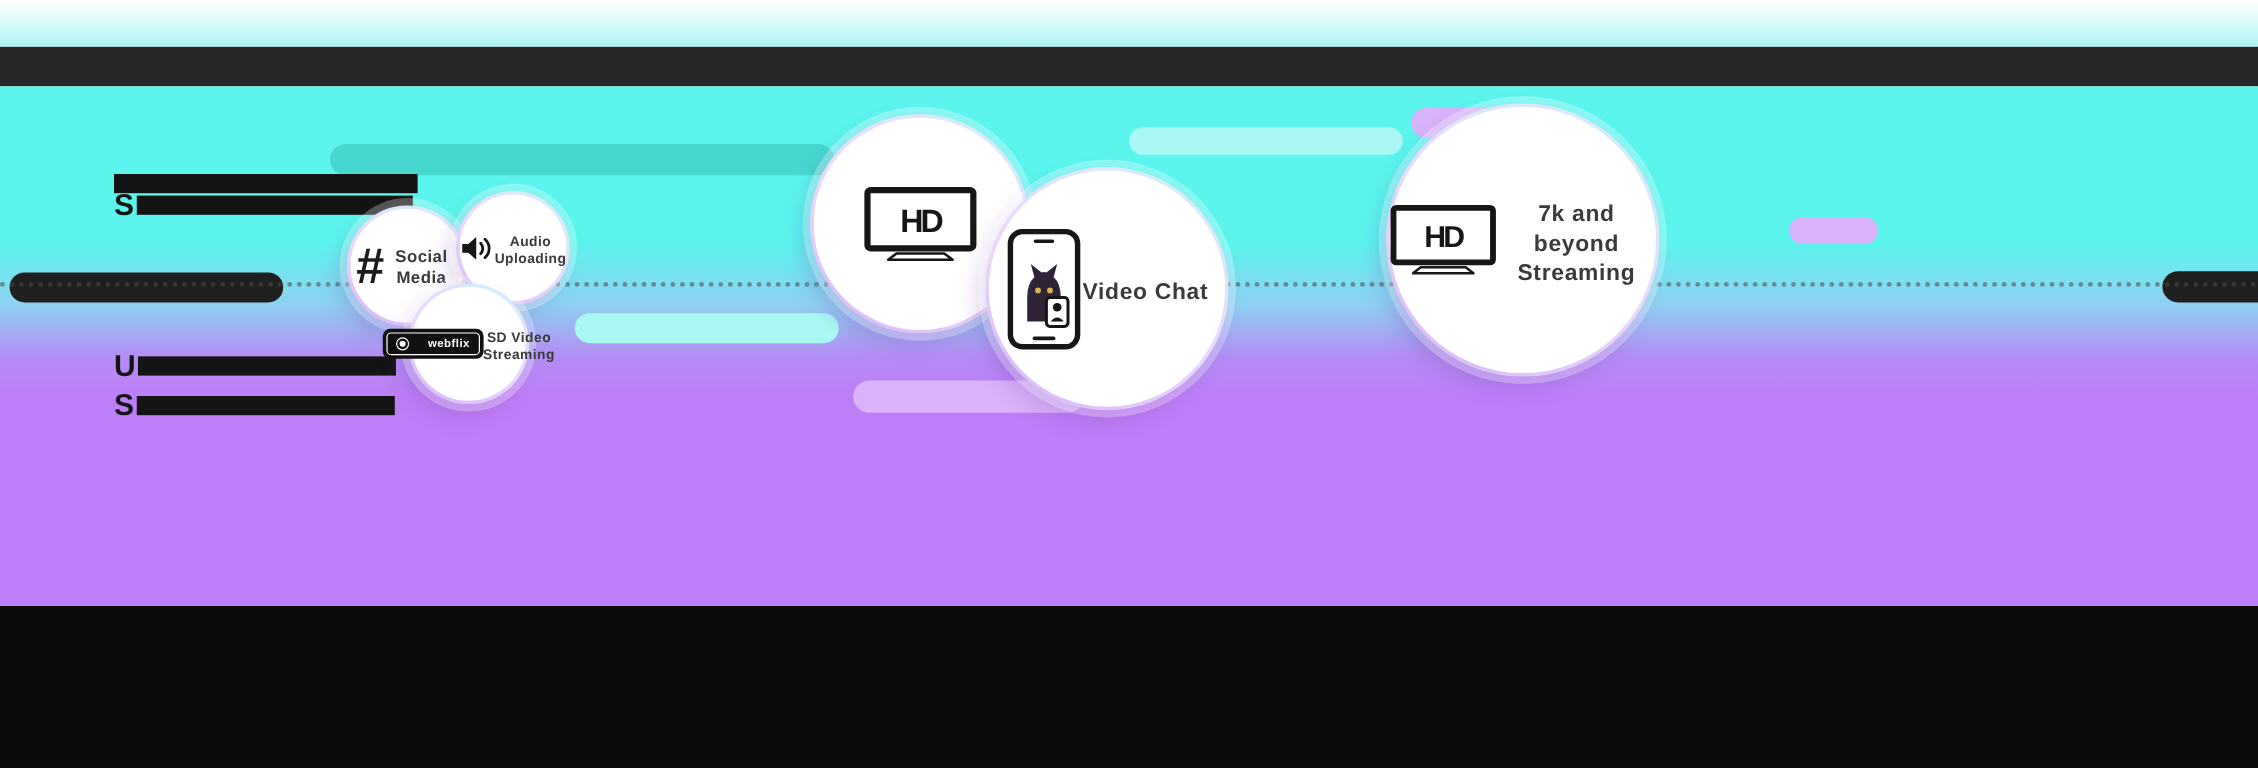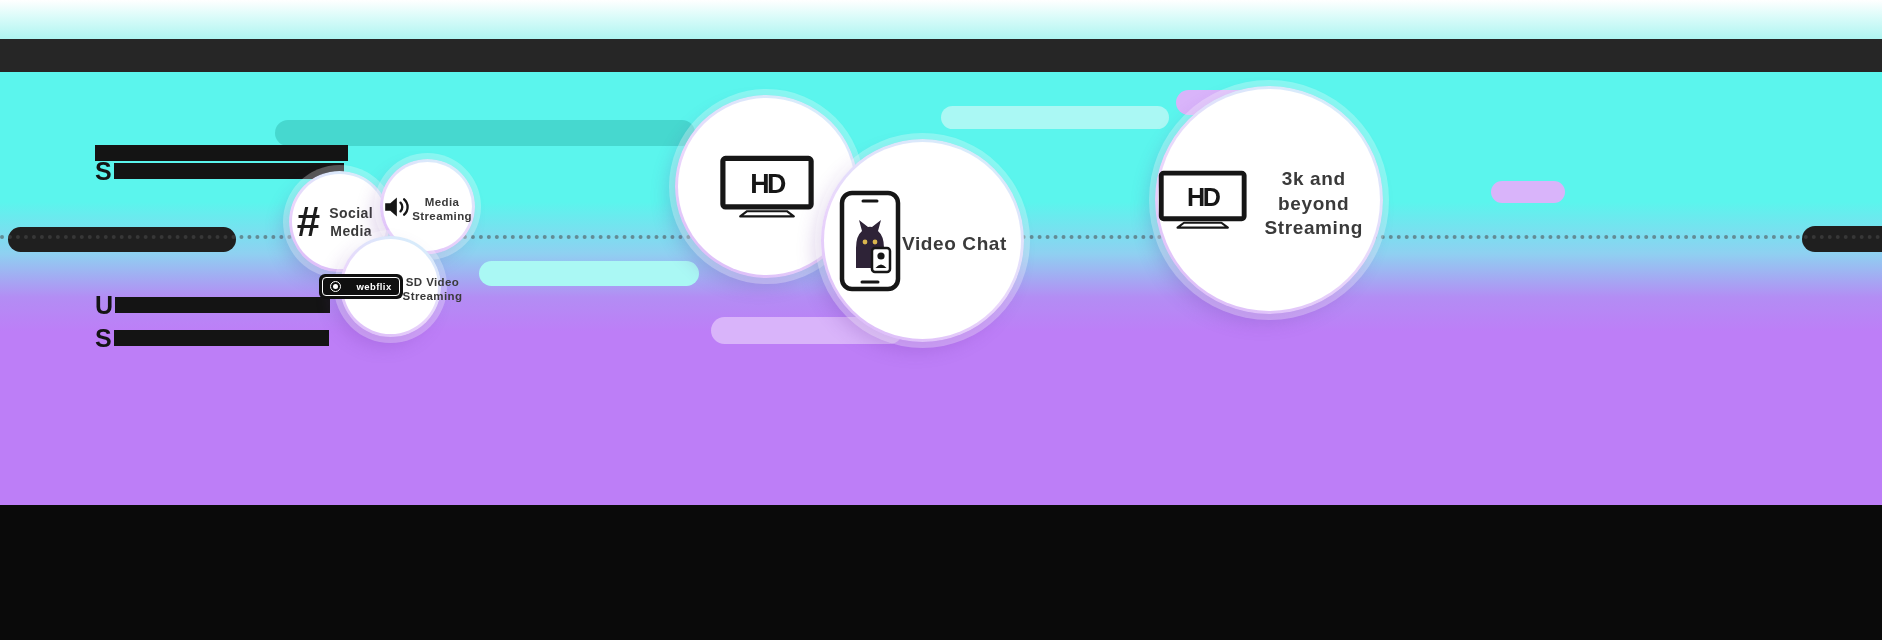--- a/index.html
+++ b/index.html
@@ -117,21 +117,21 @@
     <span class="hash">#</span>
     <div class="lbl lbl-social">Social Media</div>
   </div>
 
   <div class="bubble b-audio">
     <svg width="40" height="34" viewBox="0 0 40 34">
       <path d="M3 12 h7 l9 -8 v26 l-9 -8 H3 z" fill="#161616"></path>
       <path d="M24 11 a8.5 8.5 0 0 1 0 12" fill="none" stroke="#161616" stroke-width="3.2" stroke-linecap="round"></path>
       <path d="M29 6.5 a14 14 0 0 1 0 21" fill="none" stroke="#161616" stroke-width="3.2" stroke-linecap="round"></path>
     </svg>
-    <div class="lbl lbl-sm">Media Streaming</div>
+    <div class="lbl lbl-sm">Audio Uploading</div>
   </div>
 
 
   <div class="bubble b-sd">
     <div class="webflix">
       <div class="webflix-inner">
         <span class="rec-icon"></span>
         <span class="webflix-text">webflix</span>
       </div>
     </div>
@@ -161,16 +161,16 @@
     </svg>
     <div class="lbl lbl-lg">Video Chat</div>
   </div>
 
   <div class="bubble b-4k">
     <svg width="118" height="78" viewBox="0 0 110 74">
       <rect x="4" y="4" width="102" height="56" rx="3" fill="none" stroke="#161616" stroke-width="6"></rect>
       <path d="M32 65 h46 l8 6 H24 z" fill="none" stroke="#161616" stroke-width="2.5" stroke-linejoin="round"></path>
       <text x="55" y="44" text-anchor="middle" class="tvtext">HD</text>
     </svg>
-    <div class="lbl lbl-lg w-4k">3k and beyond Streaming</div>
+    <div class="lbl lbl-lg w-4k">7k and beyond Streaming</div>
   </div>
 
 </div>
 
 </body></html>

